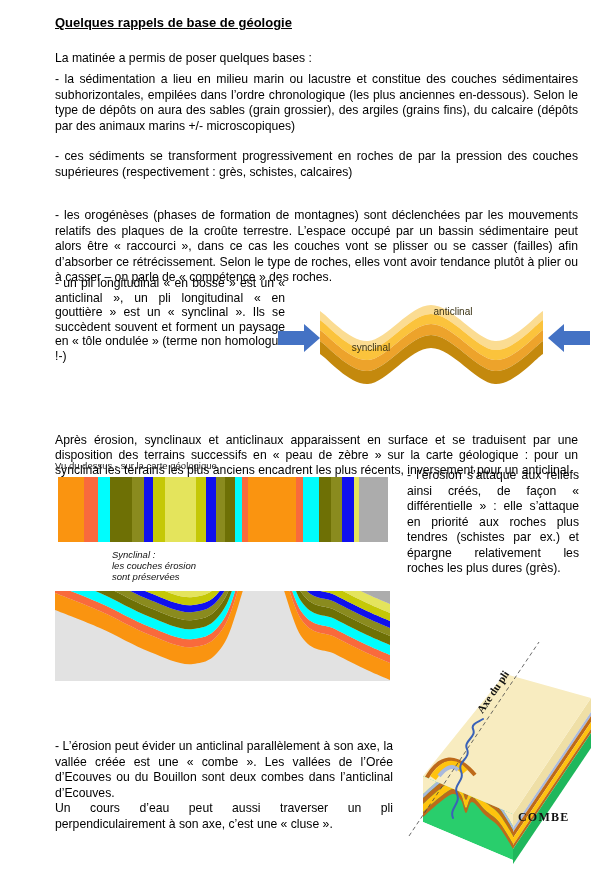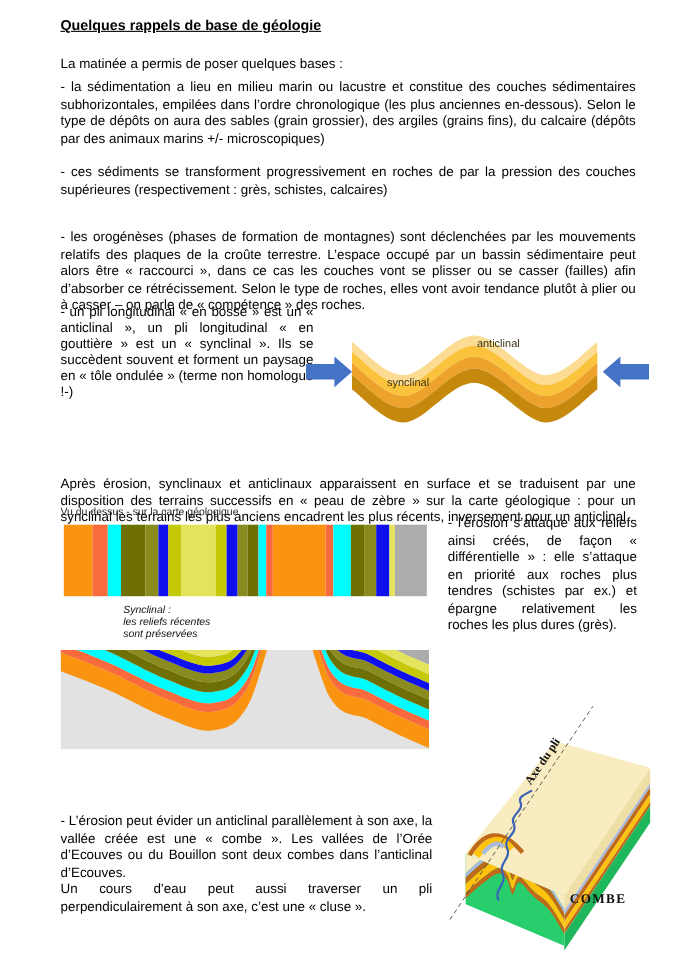--- a/index.html
+++ b/index.html
@@ -80,21 +80,21 @@
       <div style="flex: 12 1 0px; background: rgb(138, 139, 30);"></div>
       <div style="flex: 12 1 0px; background: rgb(16, 16, 238);"></div>
       <div style="flex: 6 1 0px; background: rgb(228, 228, 92);"></div>
       <div style="flex: 30 1 0px; background: rgb(172, 172, 172);"></div>
     </div>
 
   <div class="abs p" id="p-erosion">- l’érosion s’attaque aux reliefs ainsi créés, de façon « différentielle » : elle s’attaque en priorité aux roches plus tendres (schistes par ex.) et épargne relativement les roches les plus dures (grès).</div>
 
   <div class="abs figcap" id="cap-syn">
     <div>Synclinal :</div>
-    <div>les reliefs récentes</div>
+    <div>les couches érosion</div>
     <div>sont préservées</div>
   </div>
 
   <svg class="abs" id="cross-fig" width="335" height="97" viewBox="0 0 335 97">
     <clipPath id="cs-clip">
         <rect x="0" y="3" width="335" height="90"></rect>
       </clipPath>
     <rect x="0" y="3" width="335" height="90" fill="#E2E2E2"></rect>
     <g id="cross-layers" clip-path="url(#cs-clip)">
         <path d="M0,5 C7.5,8.0 29.2,16.0 45,23 C60.8,30.0 79.5,41.0 95,47 C110.5,53.0 125.5,60.7 138,59 C150.5,57.3 158.3,56.3 170,37 C181.7,17.7 195.3,-56.0 208,-57 C220.7,-58.0 234.0,13.3 246,31 C258.0,48.7 269.0,43.3 280,49 C291.0,54.7 302.8,60.7 312,65 C321.2,69.3 331.2,73.3 335,75 L335,92 C331.2,90.3 321.2,86.3 312,82 C302.8,77.7 291.0,71.7 280,66 C269.0,60.3 258.0,65.7 246,48 C234.0,30.3 220.7,-41.0 208,-40 C195.3,-39.0 181.7,34.7 170,54 C158.3,73.3 150.5,74.3 138,76 C125.5,77.7 110.5,70.0 95,64 C79.5,58.0 60.8,47.0 45,40 C29.2,33.0 7.5,25.0 0,22 Z" fill="#FA9410"></path>

